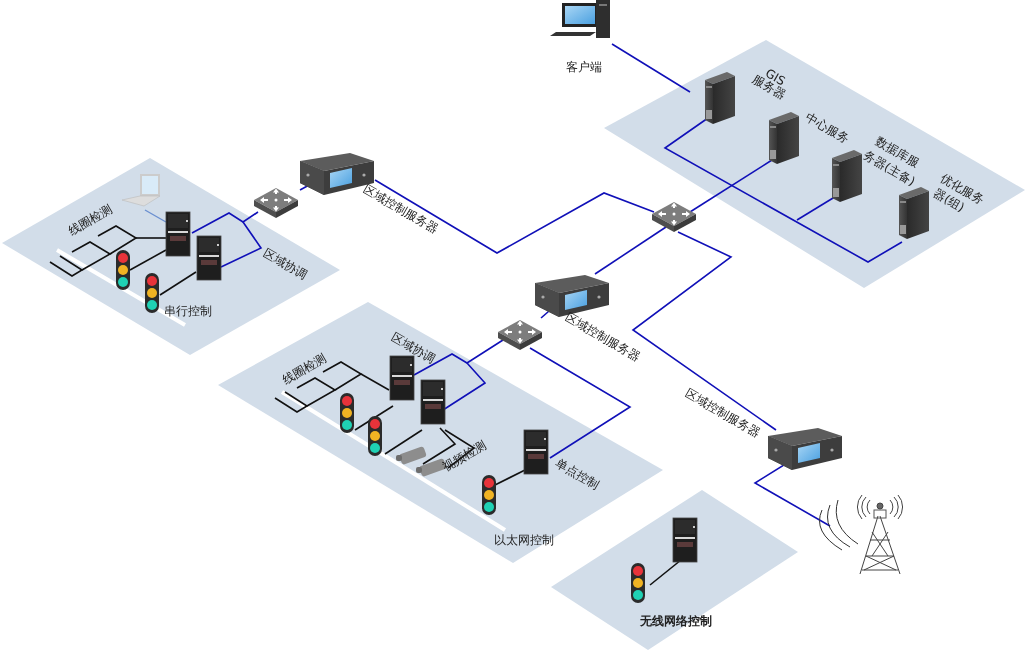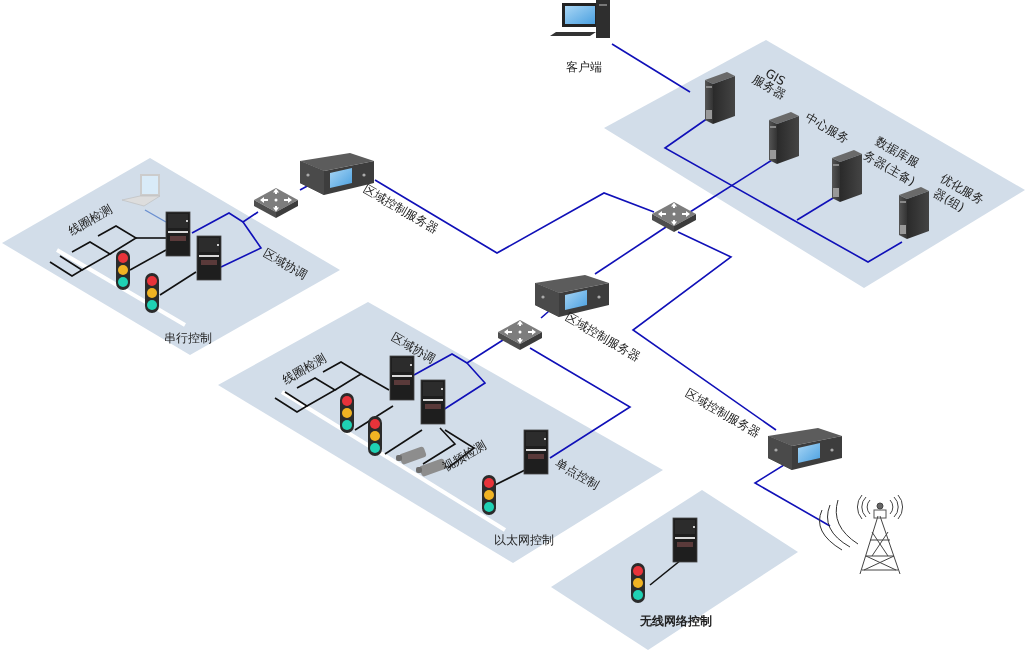--- a/index.html
+++ b/index.html
@@ -217,21 +217,21 @@
 <div class="lbl rot" style="left:868px; top:148px;">务器(主备)</div>
 <div class="lbl rot" style="left:945px; top:171px;">优化服务</div>
 <div class="lbl rot" style="left:938px; top:186px;">器(组)</div>
 
 <div class="lbl rot" style="left:368px; top:182px;">区域控制服务器</div>
 <div class="lbl rot" style="left:570px; top:310px;">区域控制服务器</div>
 <div class="lbl rot" style="left:690px; top:386px;">区域控制服务器</div>
 
 <div class="lbl" style="left:66px; top:226px; transform:rotate(-30deg);">线圈检测</div>
 <div class="lbl rot" style="left:268px; top:246px;">区域协调</div>
-<div class="lbl" style="left:164px; top:331px;text-align:center;">串行控制</div>
+<div class="lbl" style="left:164px; top:304px;text-align:center;">串行控制</div>
 
 <div class="lbl" style="left:280px; top:375px; transform:rotate(-30deg);">线圈检测</div>
 <div class="lbl rot" style="left:396px; top:330px;">区域协调</div>
 <div class="lbl" style="left:440px; top:462px; transform:rotate(-30deg);">视频检测</div>
 <div class="lbl rot" style="left:560px; top:456px;">单点控制</div>
 <div class="lbl" style="left:494px; top:533px;">以太网控制</div>
 
 <div class="lbl" style="left:640px; top:614px;font-weight:bold;">无线网络控制</div>
 
 </body></html>

